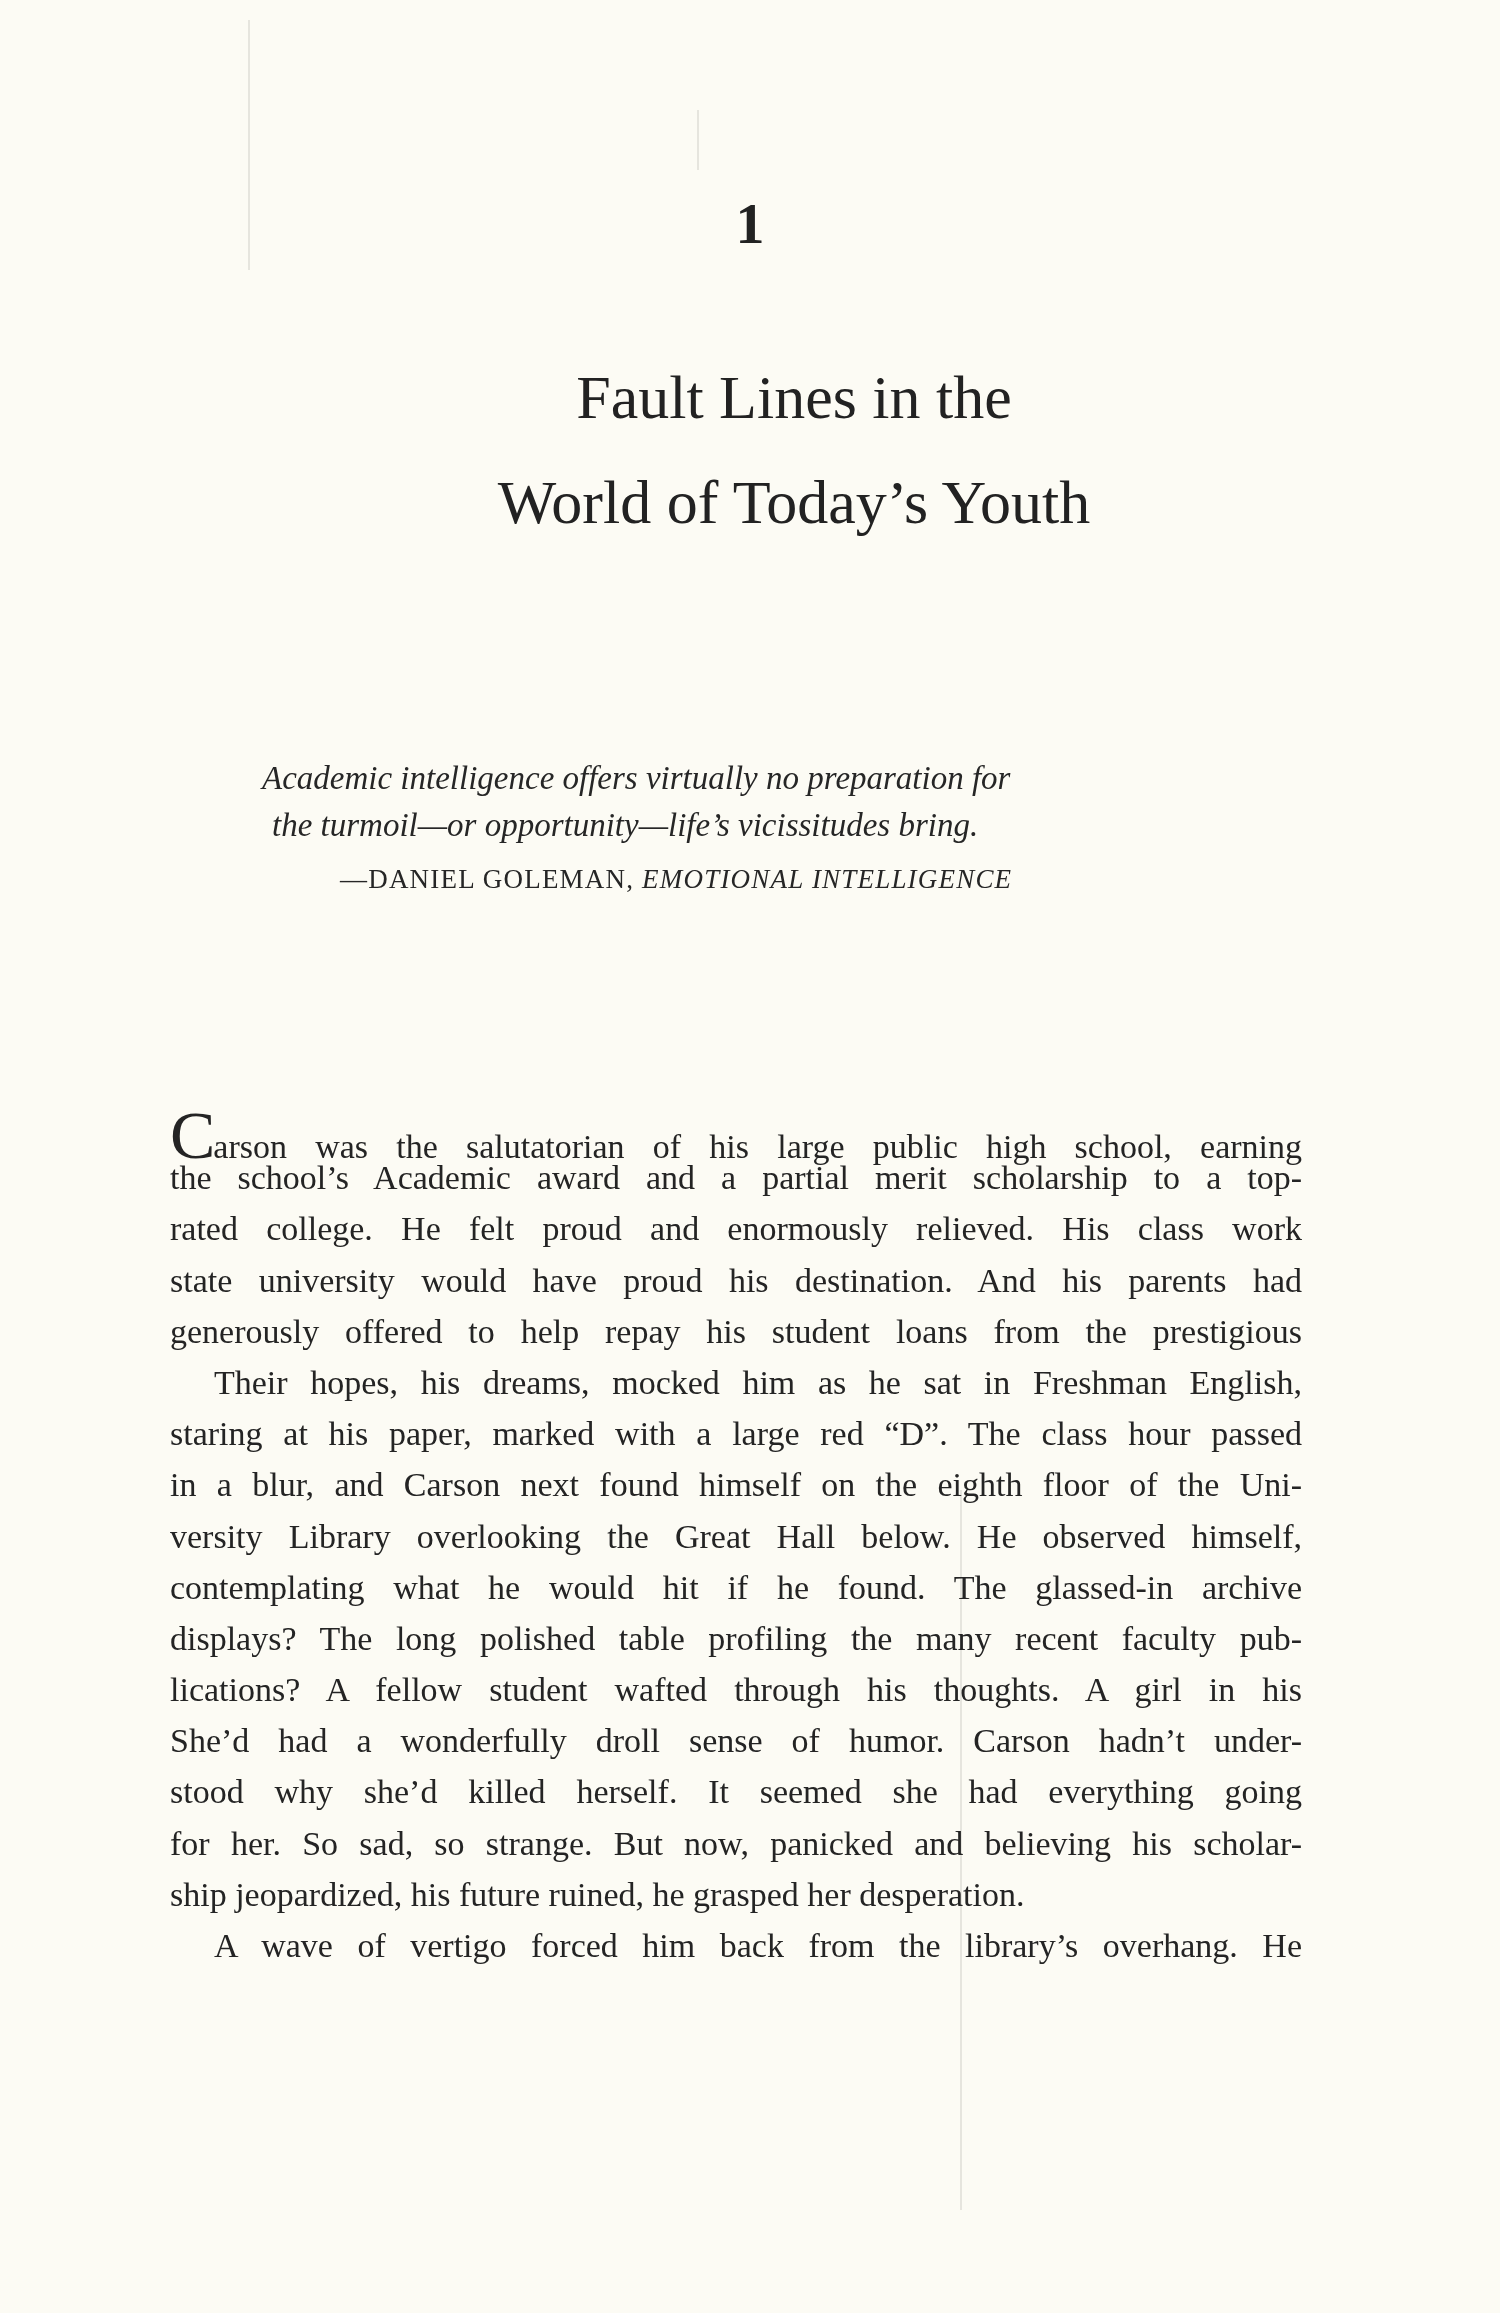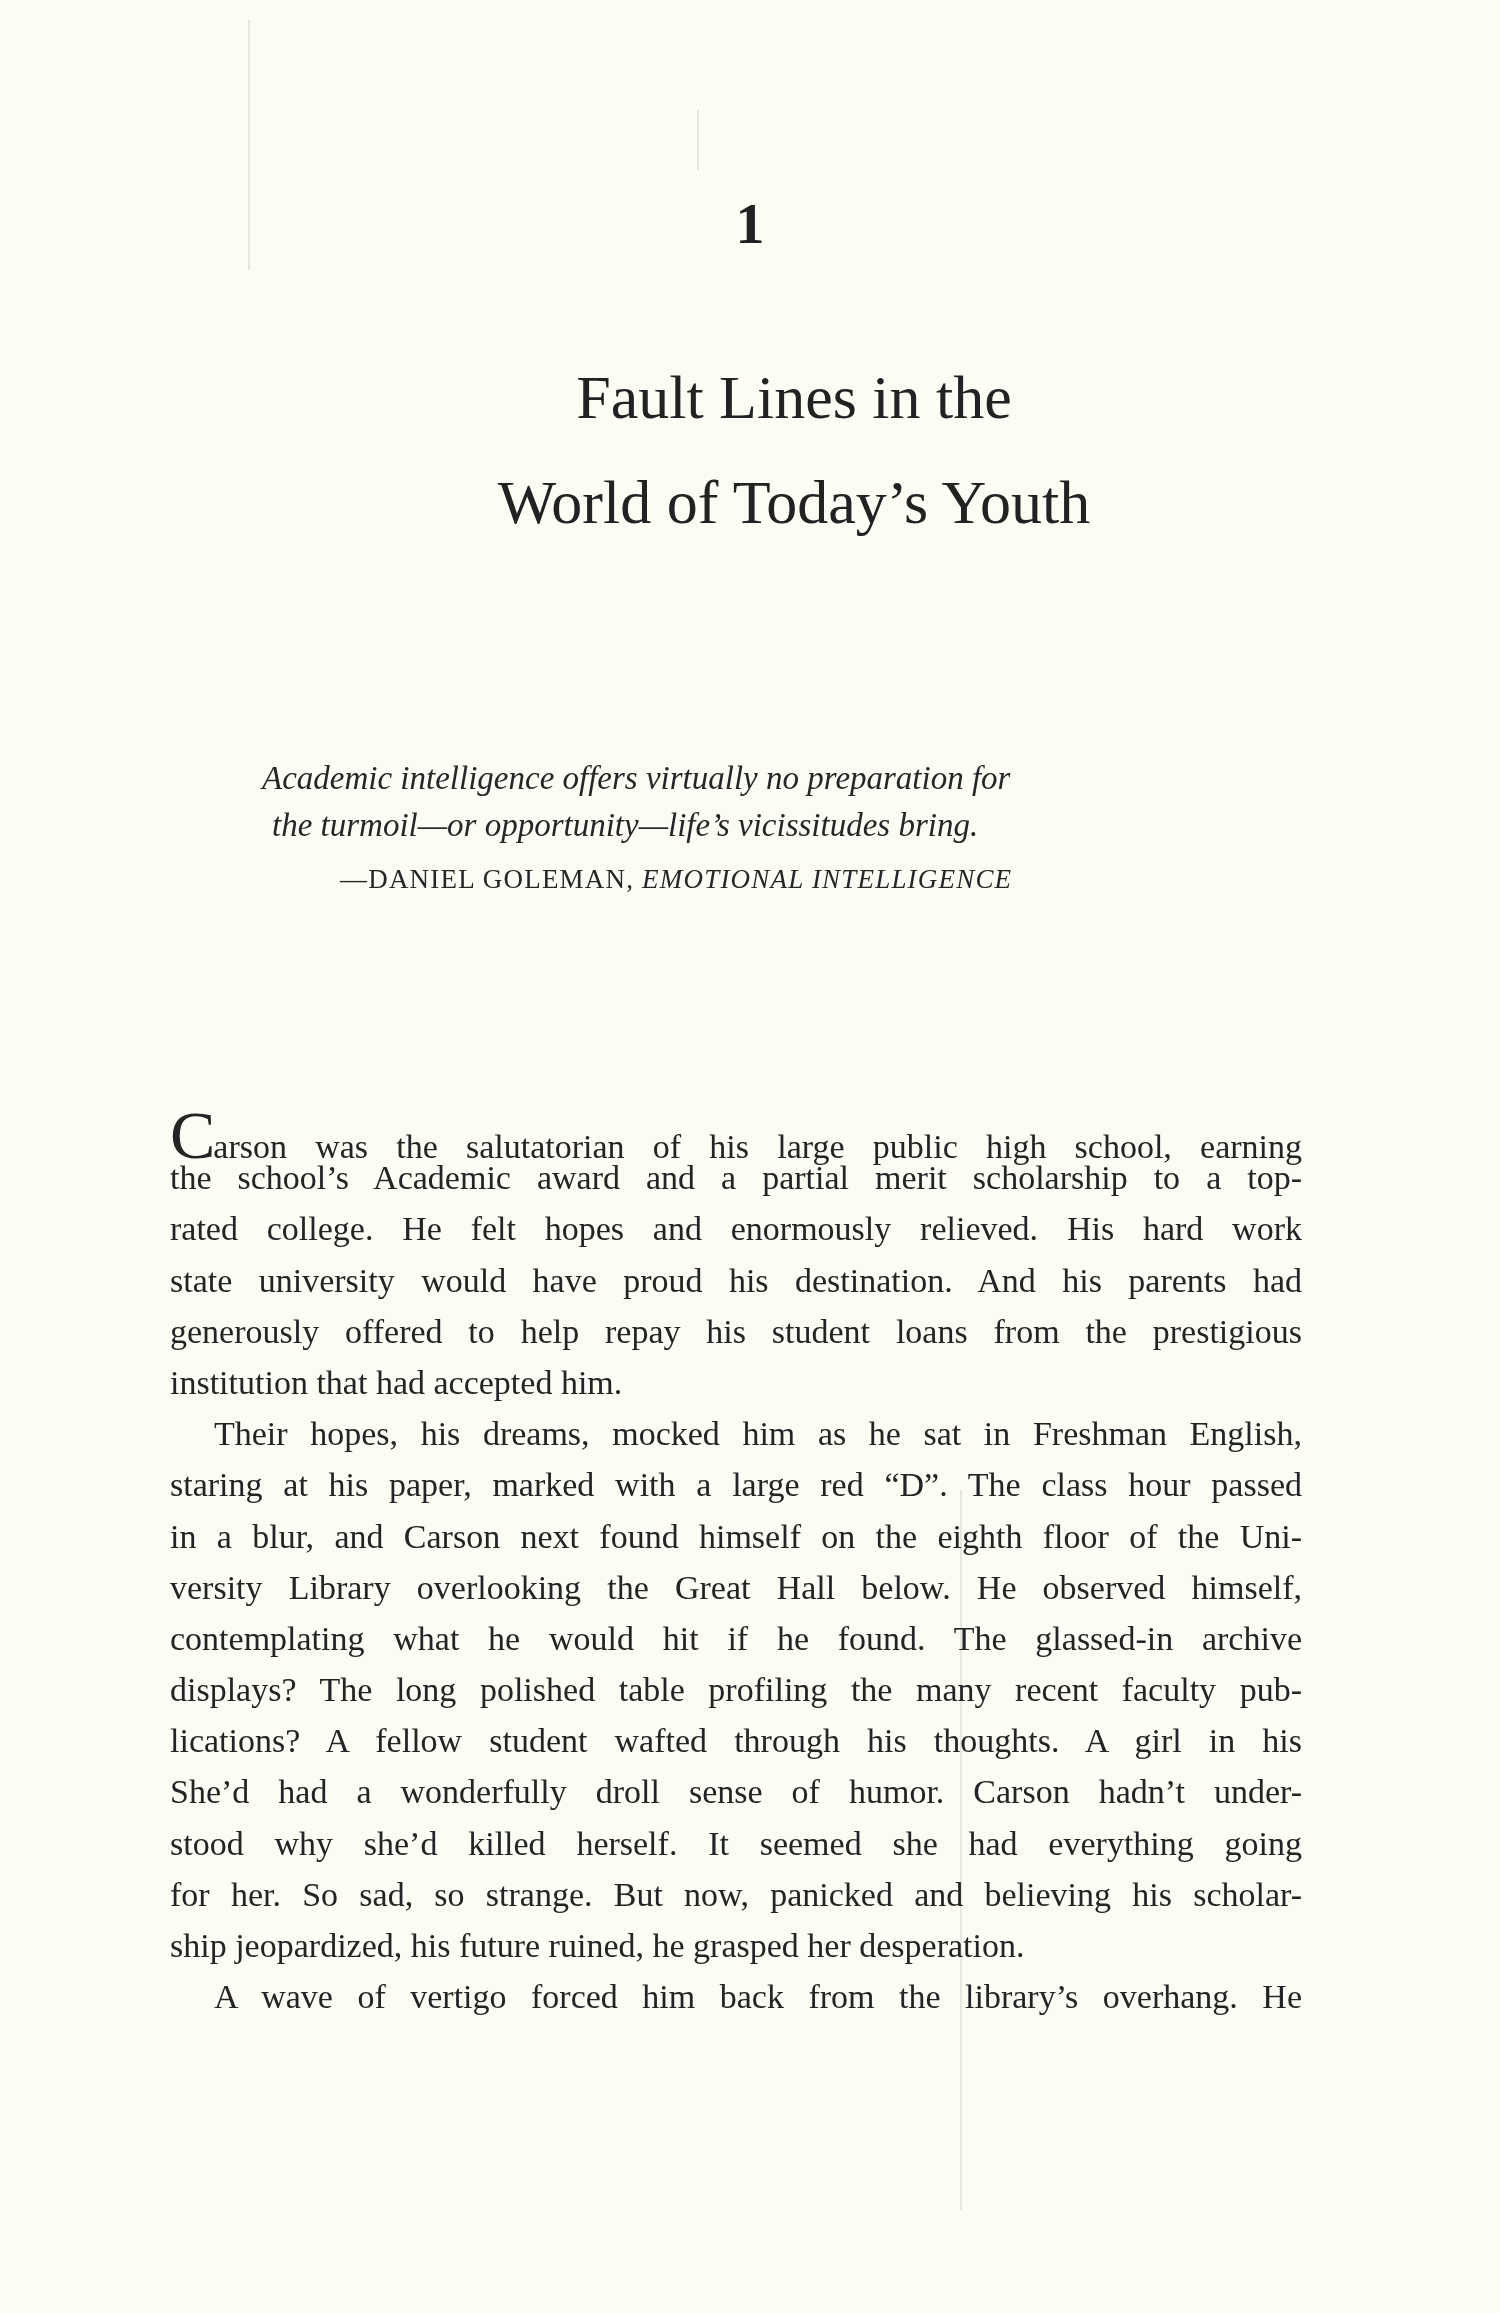--- a/index.html
+++ b/index.html
@@ -72,24 +72,23 @@
     <div class="q1">Academic intelligence offers virtually no preparation for</div>
     <div class="q2">the turmoil—or opportunity—life’s vicissitudes bring.</div>
     <div class="attr"><span>—DANIEL GOLEMAN, </span><span class="work">EMOTIONAL INTELLIGENCE</span></div>
   </div>
 
   <div class="body-text">
 
     <div>
       <span class="line"><span class="dropcap">C</span><span>arson was the salutatorian of his large public high school, earning</span></span>
       <span class="line">the school’s Academic award and a partial merit scholarship to a top-</span>
-      <span class="line">rated college. He felt hopes and enormously relieved. His hard work</span>
+      <span class="line">rated college. He felt proud and enormously relieved. His class work</span>
       <span class="line">state university would have proud his destination. And his parents had</span>
       <span class="line">generously offered to help repay his student loans from the prestigious</span>
-      <span class="line last">institution that had accepted him.</span>
     </div>
 
     <div>
       <span class="line indent">Their hopes, his dreams, mocked him as he sat in Freshman English,</span>
       <span class="line">staring at his paper, marked with a large red “D”. The class hour passed</span>
       <span class="line">in a blur, and Carson next found himself on the eighth floor of the Uni-</span>
       <span class="line">versity Library overlooking the Great Hall below. He observed himself,</span>
       <span class="line">contemplating what he would hit if he found. The glassed-in archive</span>
       <span class="line">displays? The long polished table profiling the many recent faculty pub-</span>
       <span class="line">lications? A fellow student wafted through his thoughts. A girl in his</span>

